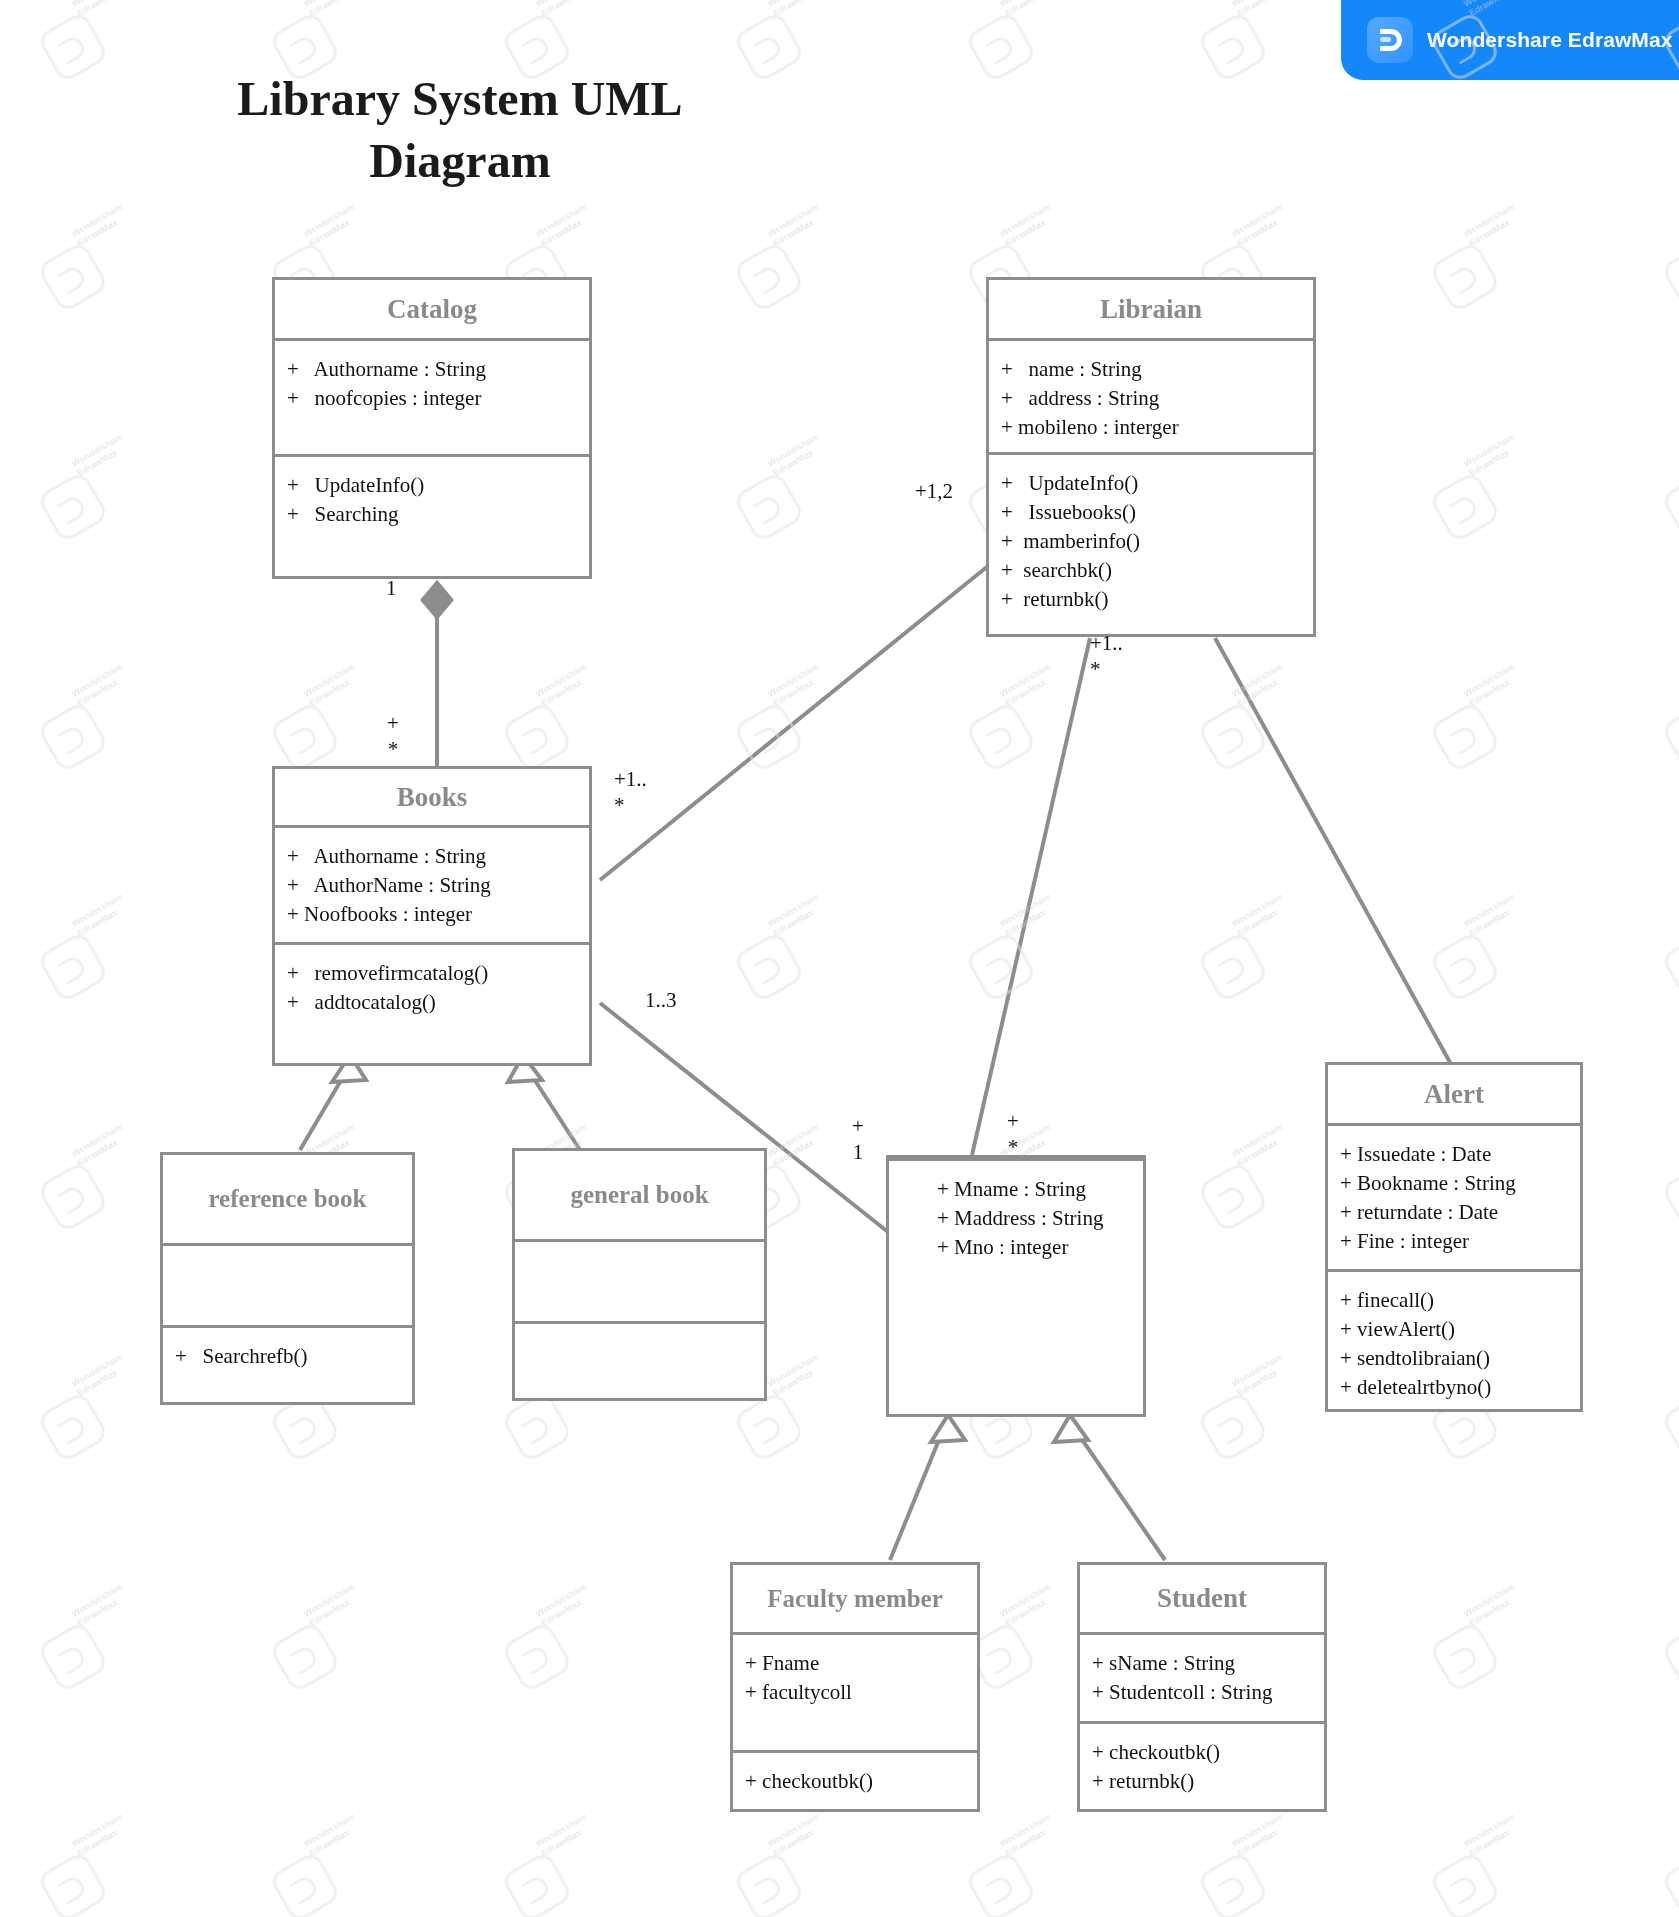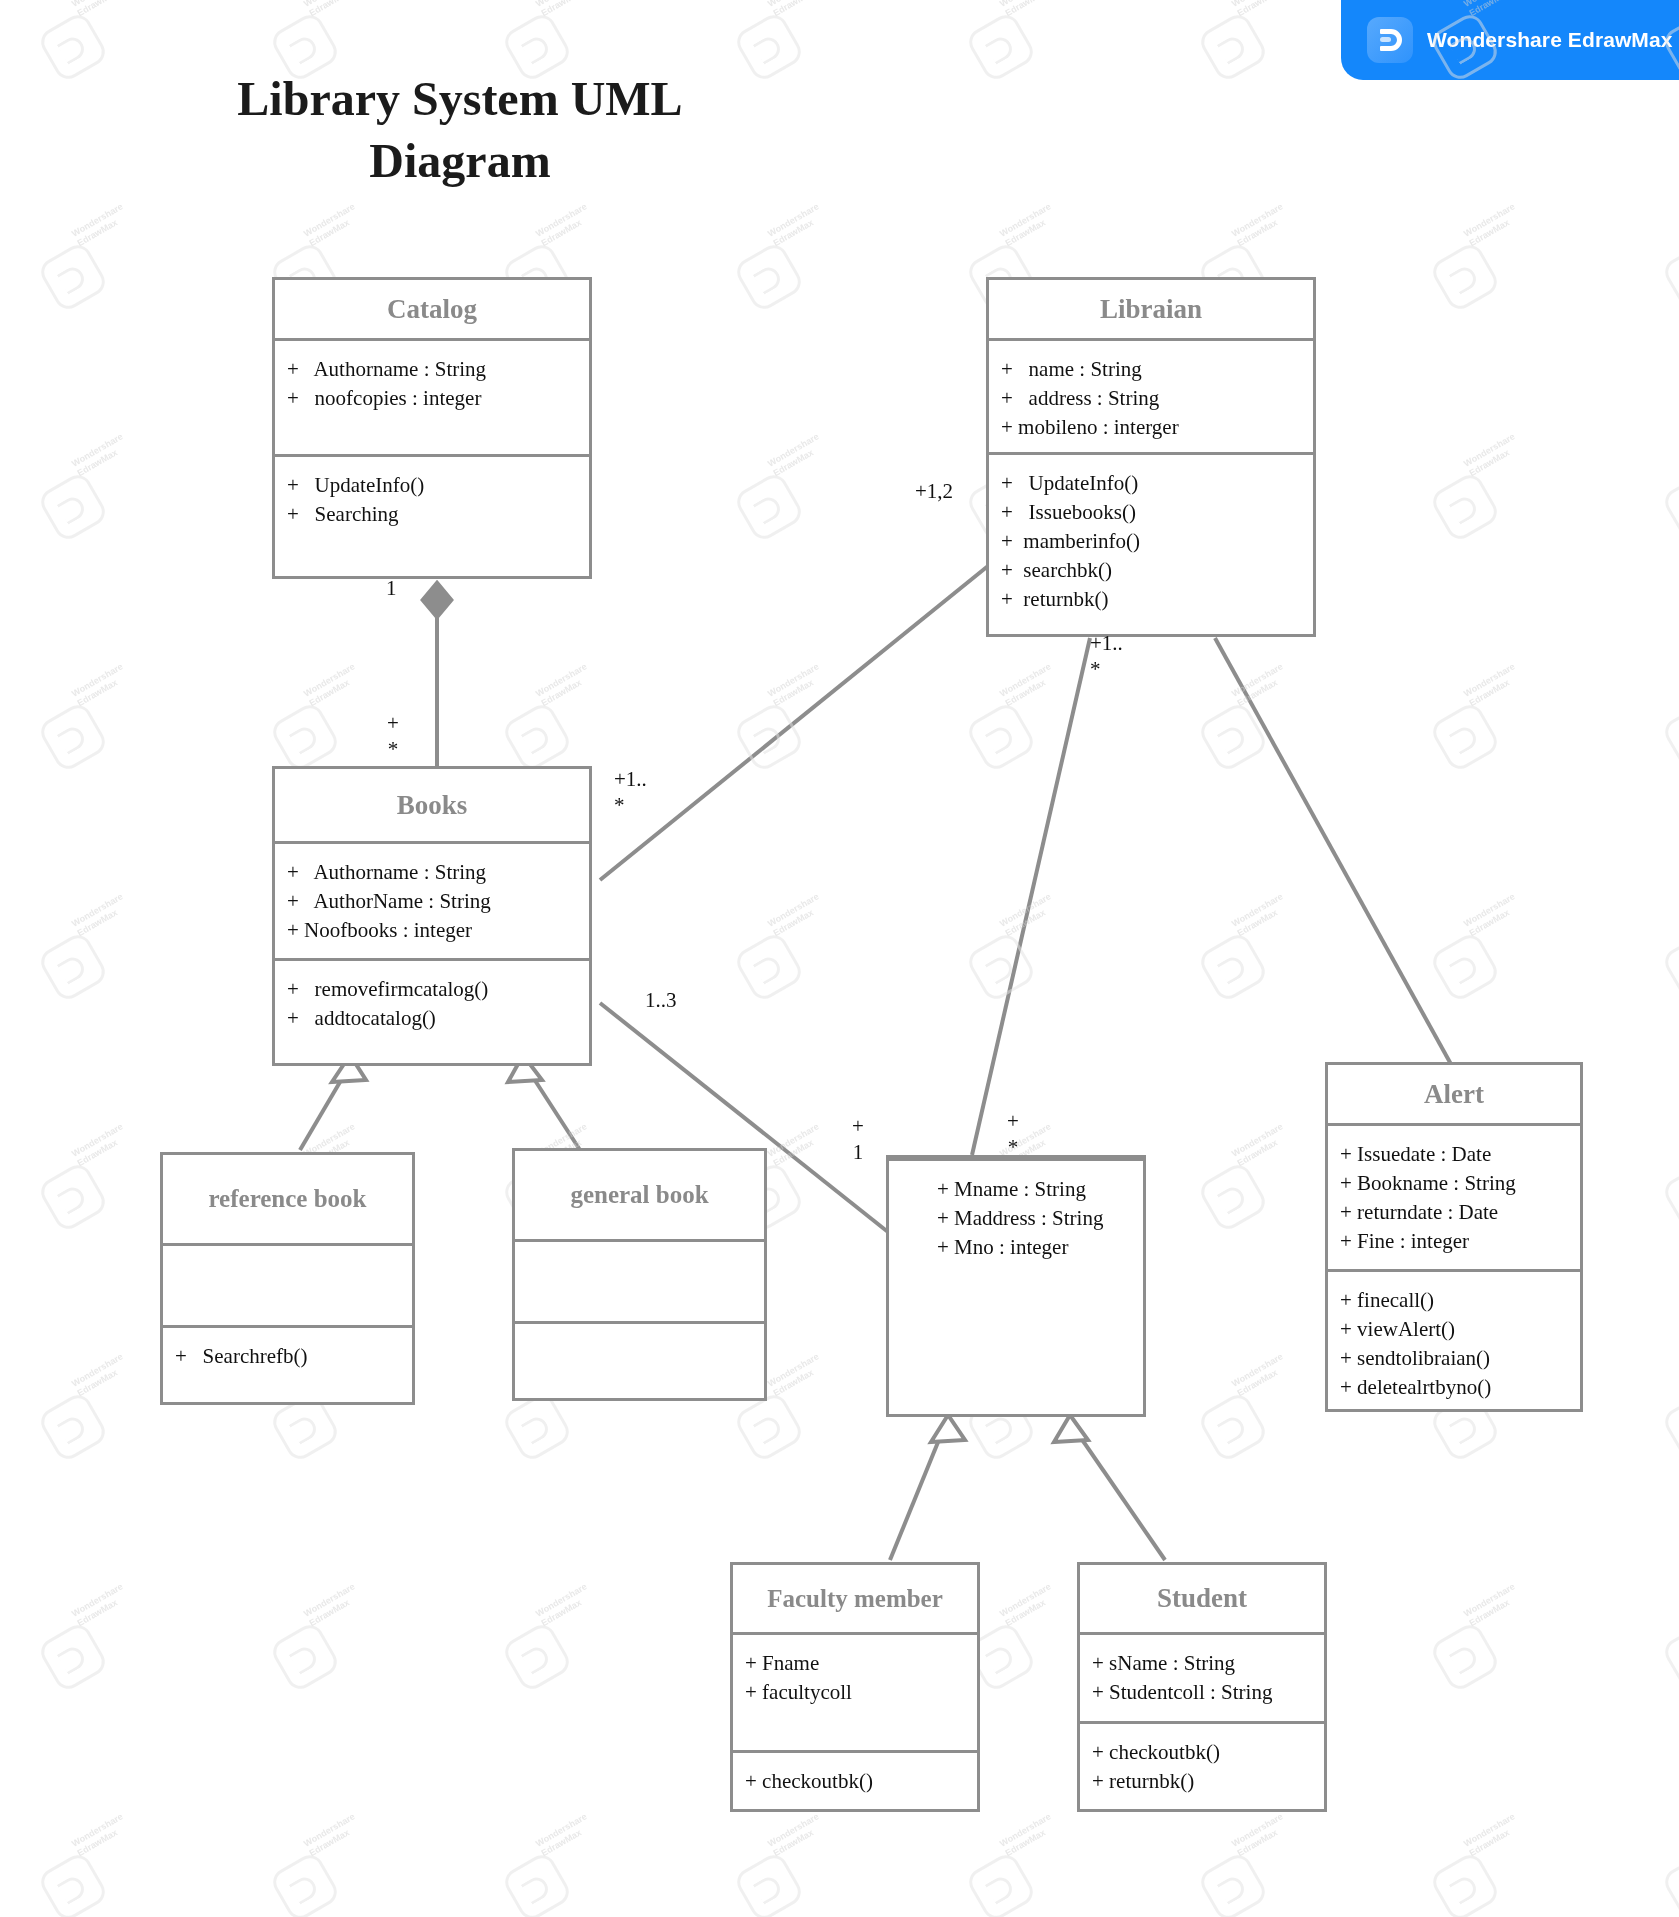--- a/index.html
+++ b/index.html
@@ -582,21 +582,21 @@
     <div class="uml-compartment" style="height:188px;">
       <div class="uml-row">+   UpdateInfo()</div>
       <div class="uml-row">+   Issuebooks()</div>
       <div class="uml-row">+  mamberinfo()</div>
       <div class="uml-row">+  searchbk()</div>
       <div class="uml-row">+  returnbk()</div>
     </div>
   </div>
 
   <div class="uml-class" style="left:272px; top:766px; width:320px; height:300px;">
-    <div class="uml-name" style="height:72px;">Books</div>
+    <div class="uml-name" style="height:56px;">Books</div>
     <div class="uml-compartment" style="height:117px;">
       <div class="uml-row">+   Authorname : String</div>
       <div class="uml-row">+   AuthorName : String</div>
       <div class="uml-row">+ Noofbooks : integer</div>
     </div>
     <div class="uml-compartment" style="height:127px;">
       <div class="uml-row">+   removefirmcatalog()</div>
       <div class="uml-row">+   addtocatalog()</div>
     </div>
   </div>

